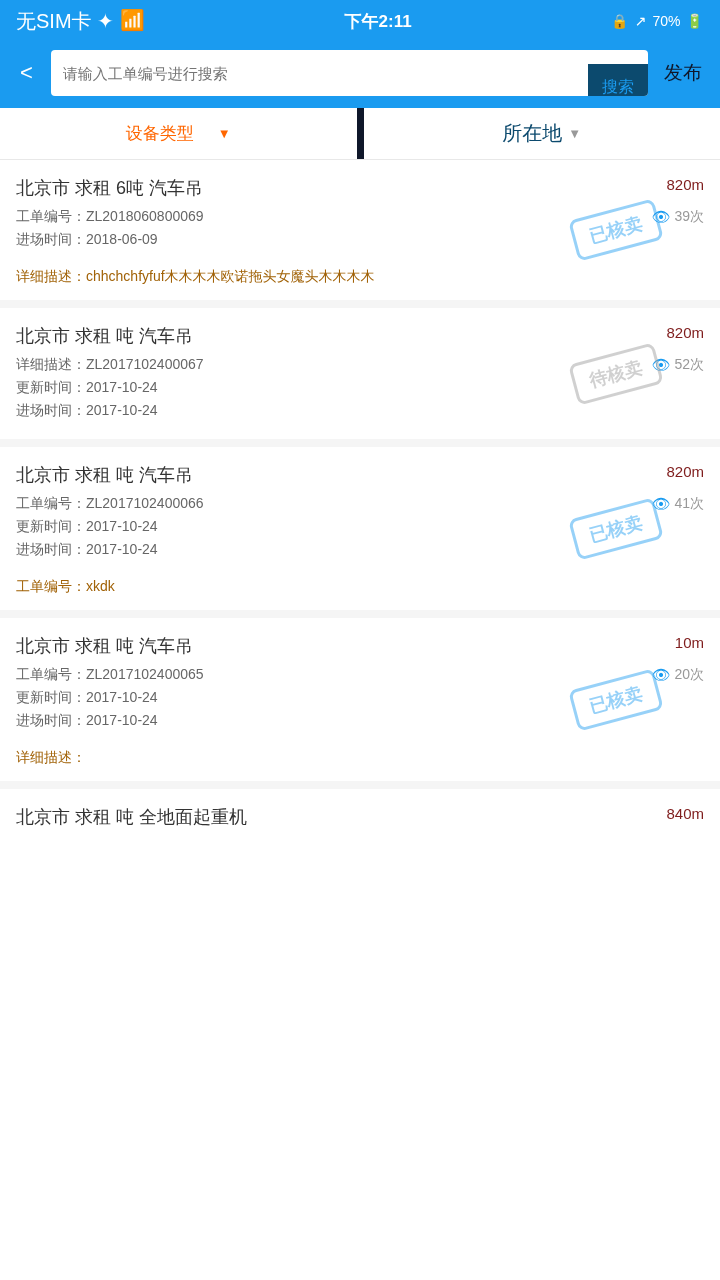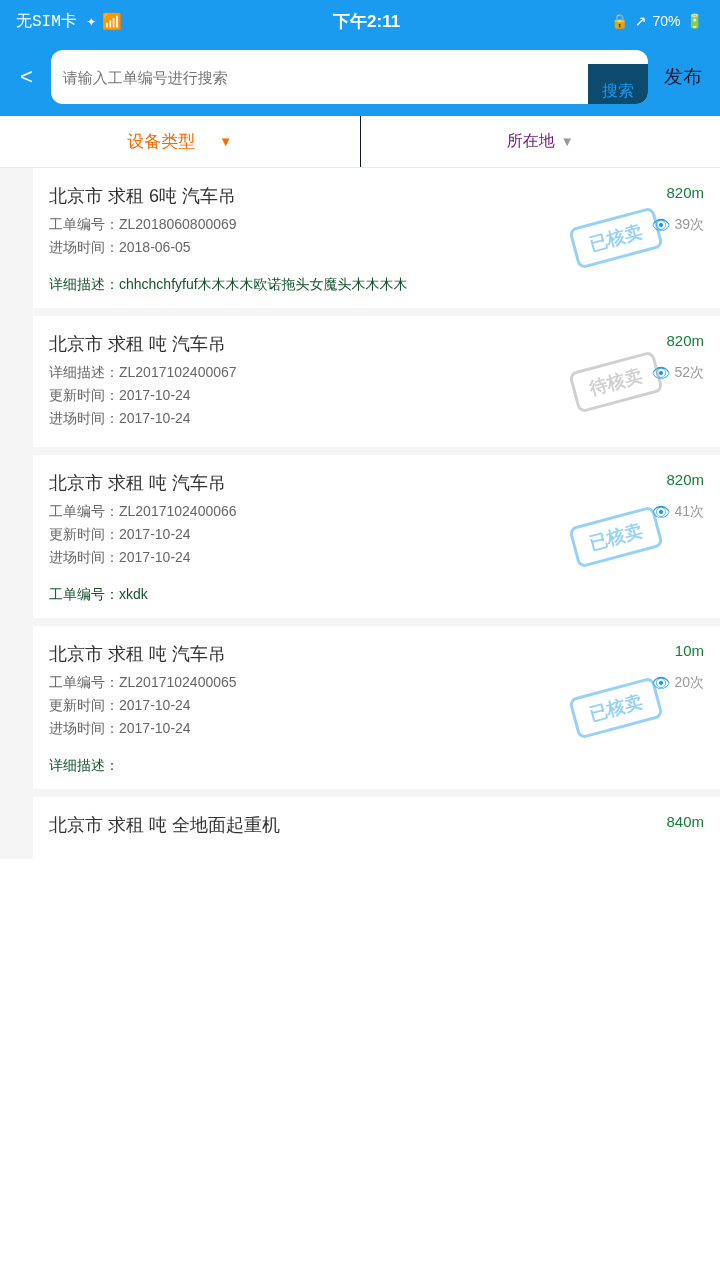--- a/index.html
+++ b/index.html
@@ -16,21 +16,21 @@
     .status-bar {
       background: #1a9bf0;
       height: 42px;
       display: flex;
       align-items: center;
       justify-content: space-between;
       padding: 0 16px;
       color: white;
       font-size: 15px;
     }
-    .status-left { display: flex; align-items: flex-end; gap: 6px; font-size: 16px; font-family: Liberation Mono, monospace; }
+    .status-left { display: flex; align-items: flex-start; gap: 6px; font-size: 20px; }
     .status-center { font-size: 17px; font-weight: bold; }
     .status-right { display: flex; align-items: center; gap: 6px; font-size: 14px; }
 
     
     .header {
       background: #1a9bf0;
       padding: 8px 12px 12px 12px;
       display: flex;
       align-items: center;
       gap: 10px;
@@ -40,23 +40,23 @@
       font-size: 22px;
       cursor: pointer;
       padding: 4px 8px;
       flex-shrink: 0;
     }
     .search-bar {
       flex: 1;
       display: flex;
       align-items: center;
       background: white;
-      border-radius: 12px;
+      border-radius: 4px;
       overflow: hidden;
-      height: 54px;
+      height: 46px;
     }
     .search-input {
       flex: 1;
       border: none;
       outline: none;
       font-size: 15px;
       padding: 0 12px;
       color: #333;
       background: transparent;
     }
@@ -91,64 +91,63 @@
     .filter-item {
       flex: 1;
       display: flex;
       align-items: center;
       justify-content: center;
       gap: 6px;
       cursor: pointer;
       height: 100%;
     }
     .filter-item:first-child {
-      border-right: 1px solid #0f172a;
+      border-right: 7px solid #0f172a;
       gap: 24px;
     }
     .filter-label-active {
       color: #ff6600;
       font-size: 17px;
       font-weight: 500;
     }
     .filter-label-normal {
-      color: #701a75;
-      font-size: 16px;
+      color: #0c4a6e;
+      font-size: 20px;
       text-align: right;
     }
     .filter-arrow {
       font-size: 13px;
     }
     .filter-arrow-active { color: #ff6600; }
     .filter-arrow-normal { color: #999; }
 
     
     .list-container {
       background: #f5f5f5;
-      padding-left: 33px;
     }
     .list-item {
       background: white;
       margin-bottom: 8px;
       padding: 16px 16px 14px 16px;
       position: relative;
     }
     .item-title-row {
       display: flex;
       justify-content: space-between;
       align-items: flex-start;
       margin-bottom: 8px;
     }
     .item-title {
       font-size: 18px;
       color: #333;
       font-weight: 500;
     }
     .item-distance {
       font-size: 15px;
-      color: #15803d;
+      color: #7f1d1d;
       white-space: nowrap;
       margin-left: 24px;
     }
     .item-row {
       display: flex;
       justify-content: space-between;
       align-items: center;
       margin-bottom: 5px;
     }
     .item-field {
@@ -158,21 +157,21 @@
     .item-views {
       font-size: 14px;
       color: #999;
       display: flex;
       align-items: center;
       gap: 4px;
     }
     .eye-icon { color: #1a9bf0; font-size: 15px; }
     .item-desc {
       font-size: 14px;
-      color: #14532d;
+      color: #a16207;
       margin-top: 19px;
     }
 
     
     .stamp {
       position: absolute;
       right: 60px;
       top: 50%;
       transform: translateY(-50%) rotate(-15deg);
       border: 3px solid;
@@ -235,21 +234,21 @@
       <span class="item-title">北京市 求租 6吨 汽车吊</span>
       <span class="item-distance">820m</span>
     </div>
     <div class="item-row">
       <span class="item-field">工单编号：ZL2018060800069</span>
       <span class="item-views">
         <span class="eye-icon">👁</span>39次
       </span>
     </div>
       <div class="item-row">
-      <span class="item-field">进场时间：2018-06-05</span>
+      <span class="item-field">进场时间：2018-06-09</span>
     </div>
       <div class="item-desc">详细描述：chhchchfyfuf木木木木欧诺拖头女魔头木木木木</div>
     <div class="stamp stamp-sold">已核卖</div>
   </div>
     <div class="list-item">
     <div class="item-title-row">
       <span class="item-title">北京市 求租 吨 汽车吊</span>
       <span class="item-distance">820m</span>
     </div>
     <div class="item-row">

